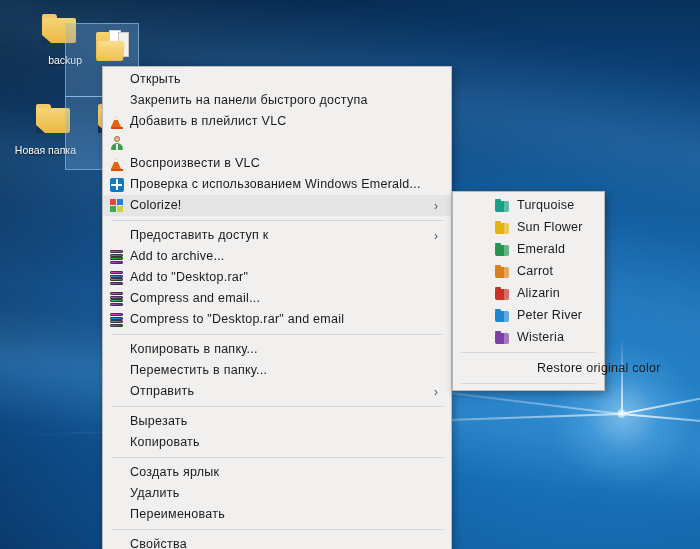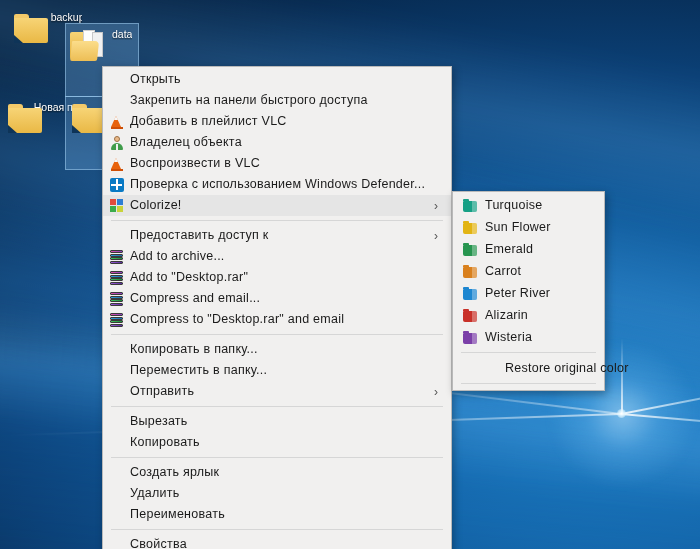--- a/index.html
+++ b/index.html
@@ -38,22 +38,22 @@
     filter:blur(4px);}
   .ray{position:absolute;transform-origin:0 50%;height:2px;pointer-events:none;
     background:linear-gradient(90deg,rgba(255,255,255,0.85),rgba(215,240,255,0.28) 40%,rgba(255,255,255,0.0) 100%);
     filter:blur(0.6px);}
   .ray-up{position:absolute;width:2px;transform-origin:50% 100%;
     background:linear-gradient(0deg,rgba(255,255,255,0.8),rgba(255,255,255,0.0));filter:blur(0.6px);}
   .hotspot{position:absolute;left:617px;top:409px;width:9px;height:9px;border-radius:50%;
     background:radial-gradient(circle,#ffffff 0%,rgba(225,245,255,0.85) 40%,rgba(160,215,250,0) 100%);}
 
   
-  .dicon{position:absolute;width:74px;height:74px;display:flex;flex-direction:row;
-    align-items:flex-start;justify-content:flex-start;padding-top:5px;box-sizing:border-box;}
+  .dicon{position:absolute;width:74px;height:74px;display:flex;flex-direction:column;
+    align-items:flex-end;justify-content:flex-start;padding-top:5px;box-sizing:border-box;}
   .dicon.selected{background:rgba(120,175,225,0.30);border:1px solid rgba(160,205,240,0.55);
     padding-top:4px;}
   .dicon .glyph{width:46px;height:40px;position:relative;margin-bottom:3px;}
   .dicon .lbl{color:#fff;font-size:10.5px;line-height:12px;text-align:center;
     text-shadow:0 1px 2px rgba(0,0,0,0.75);white-space:nowrap;overflow:hidden;max-width:72px;}
 
   
   .folder-closed{position:absolute;left:6px;top:3px;width:34px;height:29px;}
   .folder-closed .tab{position:absolute;left:0;top:0;width:15px;height:5px;
     background:#f3c969;border-radius:2px 3px 0 0;}
@@ -81,21 +81,21 @@
   #sub-menu{left:452px;top:191px;width:153px;}
   .mi{position:relative;height:21px;display:flex;align-items:center;cursor:default;
     padding:0 8px 0 0;white-space:nowrap;}
   .mi.sel{background:#e5e5e5;justify-content:center;}
   .mi .ico{width:27px;min-width:27px;height:18px;position:relative;display:flex;
     align-items:center;justify-content:center;}
   .mi .txt{flex:1;line-height:21px;letter-spacing:0.02em;}
   .mi.bold .txt{font-weight:normal;}
   .mi .arrow{width:14px;min-width:14px;text-align:center;color:#555;font-size:12px;line-height:1;}
   .sep{height:1px;background:#d6d6d6;margin:4px 8px 4px 8px;}
-  .sub-mi{height:22px;padding-left:6px;}
+  .sub-mi{height:22px;padding-left:6px;margin-left:32px;}
   .sub-mi .ico{width:22px;min-width:22px;}
   .sub-mi .txt{padding-left:4px;}
   .sub-plain{padding-left:48px;}
 
   
   .ic{position:relative;display:block;}
   
   .ic-vlc{width:13px;height:14px;}
   .ic-vlc .cone{position:absolute;left:1px;top:1px;width:0;height:0;
     border-left:5.5px solid transparent;border-right:5.5px solid transparent;
@@ -223,39 +223,38 @@
       <span class="arrow"></span>
     </div>
     <div class="mi">
       <span class="ico">
         <span class="ic ic-user">
           <i class="body"></i>
           <i class="tie"></i>
           <i class="head"></i>
         </span>
       </span>
-      <span class="txt">Владелец объекта</span>
       <span class="arrow"></span>
     </div>
     <div class="mi">
       <span class="ico">
         <span class="ic ic-vlc">
           <i class="cone"></i>
           <i class="stripe"></i>
           <i class="base"></i>
         </span>
       </span>
       <span class="txt">Воспроизвести в VLC</span>
       <span class="arrow"></span>
     </div>
     <div class="mi">
       <span class="ico">
         <span class="ic ic-shield"></span>
       </span>
-      <span class="txt">Проверка с использованием Windows Defender...</span>
+      <span class="txt">Проверка с использованием Windows Emerald...</span>
       <span class="arrow"></span>
     </div>
     <div class="mi sel">
       <span class="ico">
         <span class="ic ic-colorize">
           <i class="q1"></i>
           <i class="q2"></i>
           <i class="q3"></i>
           <i class="q4"></i>
         </span>
@@ -405,40 +404,40 @@
           <i class="t" style="background:#d9801d"></i>
           <i class="b" style="background:#d9801d"></i>
           <i class="f"></i>
         </span>
       </span>
       <span class="txt">Carrot</span>
     </div>
     <div class="mi sub-mi">
       <span class="ico">
         <span class="sw">
+          <i class="t" style="background:#c83028"></i>
+          <i class="b" style="background:#c83028"></i>
+          <i class="f"></i>
+        </span>
+      </span>
+      <span class="txt">Alizarin</span>
+    </div>
+    <div class="mi sub-mi">
+      <span class="ico">
+        <span class="sw">
           <i class="t" style="background:#1d86d0"></i>
           <i class="b" style="background:#1d86d0"></i>
           <i class="f"></i>
         </span>
       </span>
       <span class="txt">Peter River</span>
     </div>
     <div class="mi sub-mi">
       <span class="ico">
         <span class="sw">
-          <i class="t" style="background:#c83028"></i>
-          <i class="b" style="background:#c83028"></i>
-          <i class="f"></i>
-        </span>
-      </span>
-      <span class="txt">Alizarin</span>
-    </div>
-    <div class="mi sub-mi">
-      <span class="ico">
-        <span class="sw">
           <i class="t" style="background:#7b3fa8"></i>
           <i class="b" style="background:#7b3fa8"></i>
           <i class="f"></i>
         </span>
       </span>
       <span class="txt">Wisteria</span>
     </div>
     <div class="sep"></div>
     <div class="mi sub-mi sub-plain">
       <span class="txt">Restore original color</span>

